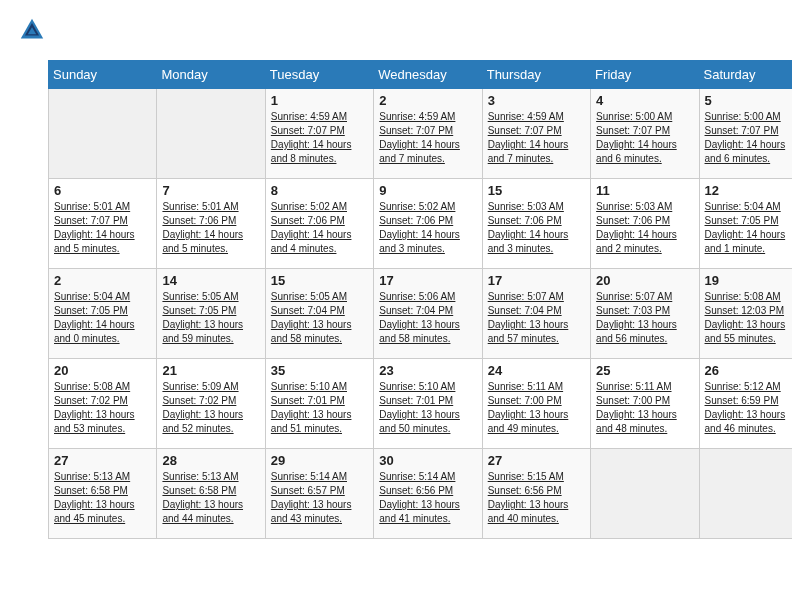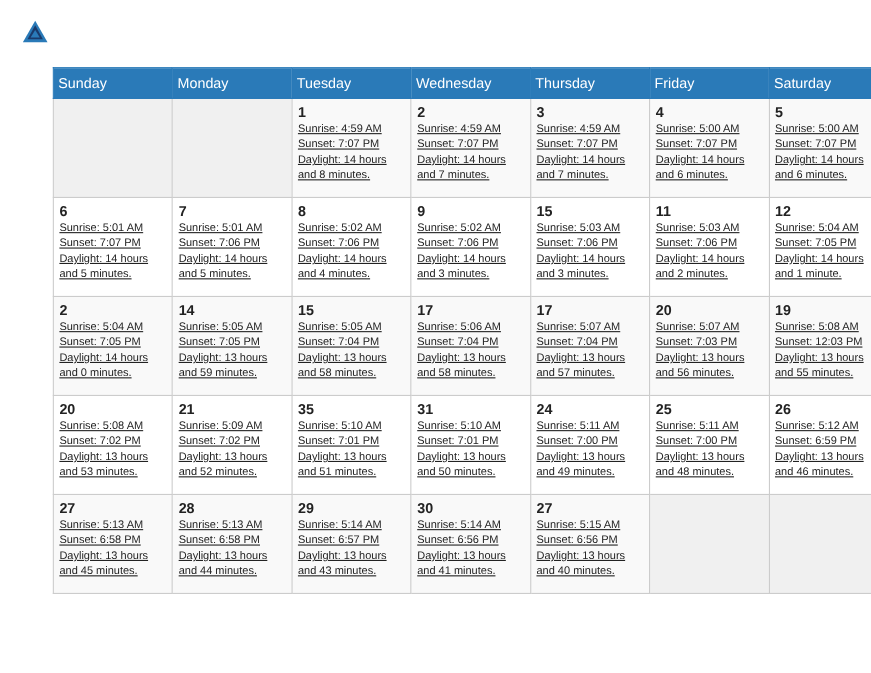--- a/index.html
+++ b/index.html
@@ -256,21 +256,21 @@
 Sunset: 7:02 PM
 Daylight: 13 hours and 52 minutes.</div>
         </td>
         <td>
           <span class="day-number">35</span>
           <div class="day-info">Sunrise: 5:10 AM
 Sunset: 7:01 PM
 Daylight: 13 hours and 51 minutes.</div>
         </td>
         <td>
-          <span class="day-number">31</span>
+          <span class="day-number">23</span>
           <div class="day-info">Sunrise: 5:10 AM
 Sunset: 7:01 PM
 Daylight: 13 hours and 50 minutes.</div>
         </td>
         <td>
           <span class="day-number">24</span>
           <div class="day-info">Sunrise: 5:11 AM
 Sunset: 7:00 PM
 Daylight: 13 hours and 49 minutes.</div>
         </td>

